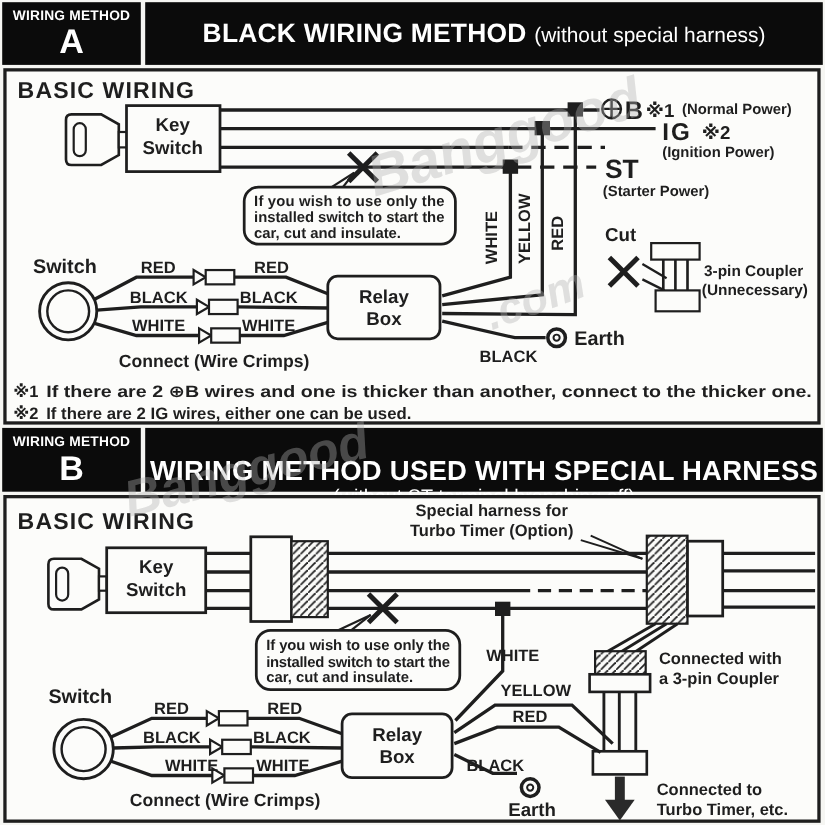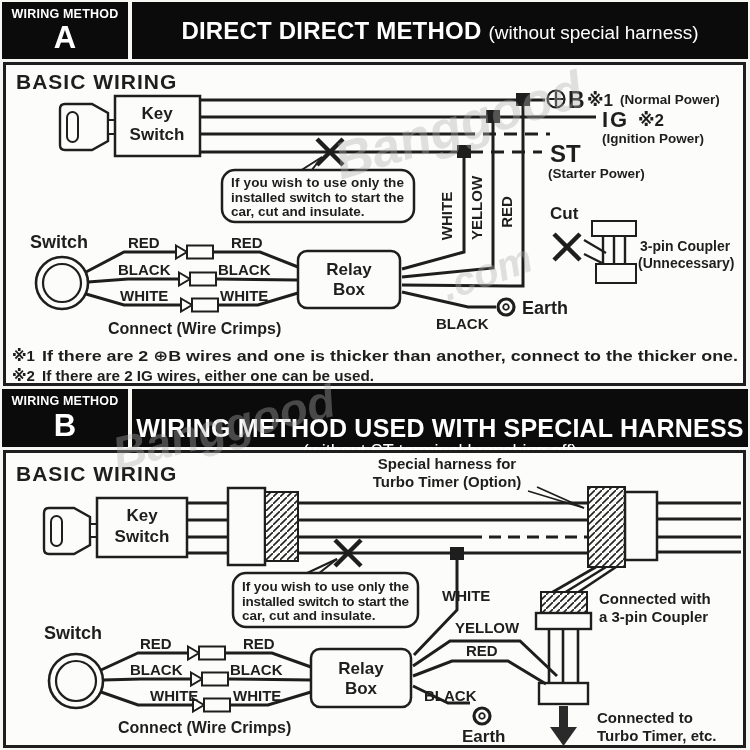--- a/index.html
+++ b/index.html
@@ -39,21 +39,21 @@
 <body>
 
 <div class="page-frame"></div>
 
 <div class="hdr-tab" id="tab-a">
   <div class="tab-label">WIRING METHOD</div>
   <div class="tab-letter">A</div>
 </div>
 <div class="hdr-bar" id="hdr-a">
   <div class="t-row">
-    <span class="t-main">DIRECT DIRECT METHOD</span>
+    <span class="t-main">BLACK WIRING METHOD</span>
     <span class="t-paren">(without special harness)</span>
   </div>
 </div>
 
 <div class="hdr-tab" id="tab-b">
   <div class="tab-label">WIRING METHOD</div>
   <div class="tab-letter">B</div>
 </div>
 <div class="hdr-bar" id="hdr-b">
   <div class="t-main">WIRING METHOD USED WITH SPECIAL HARNESS</div>

